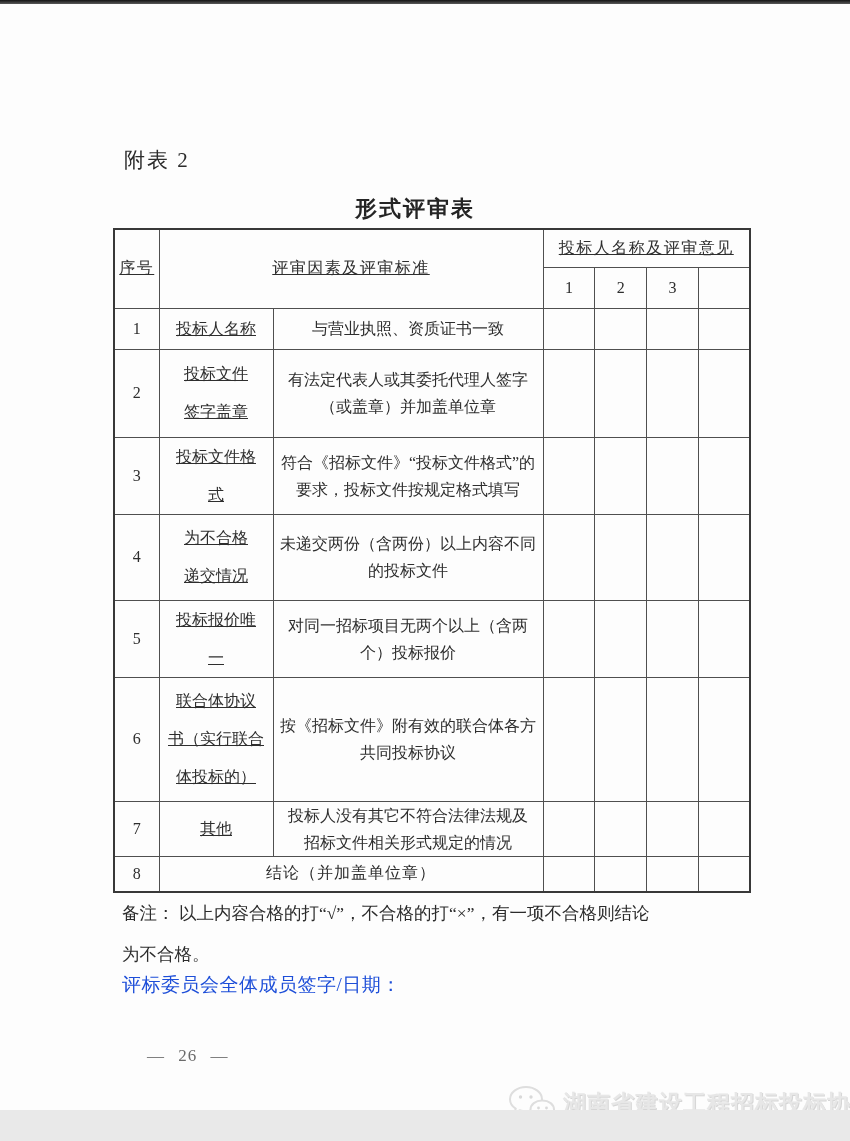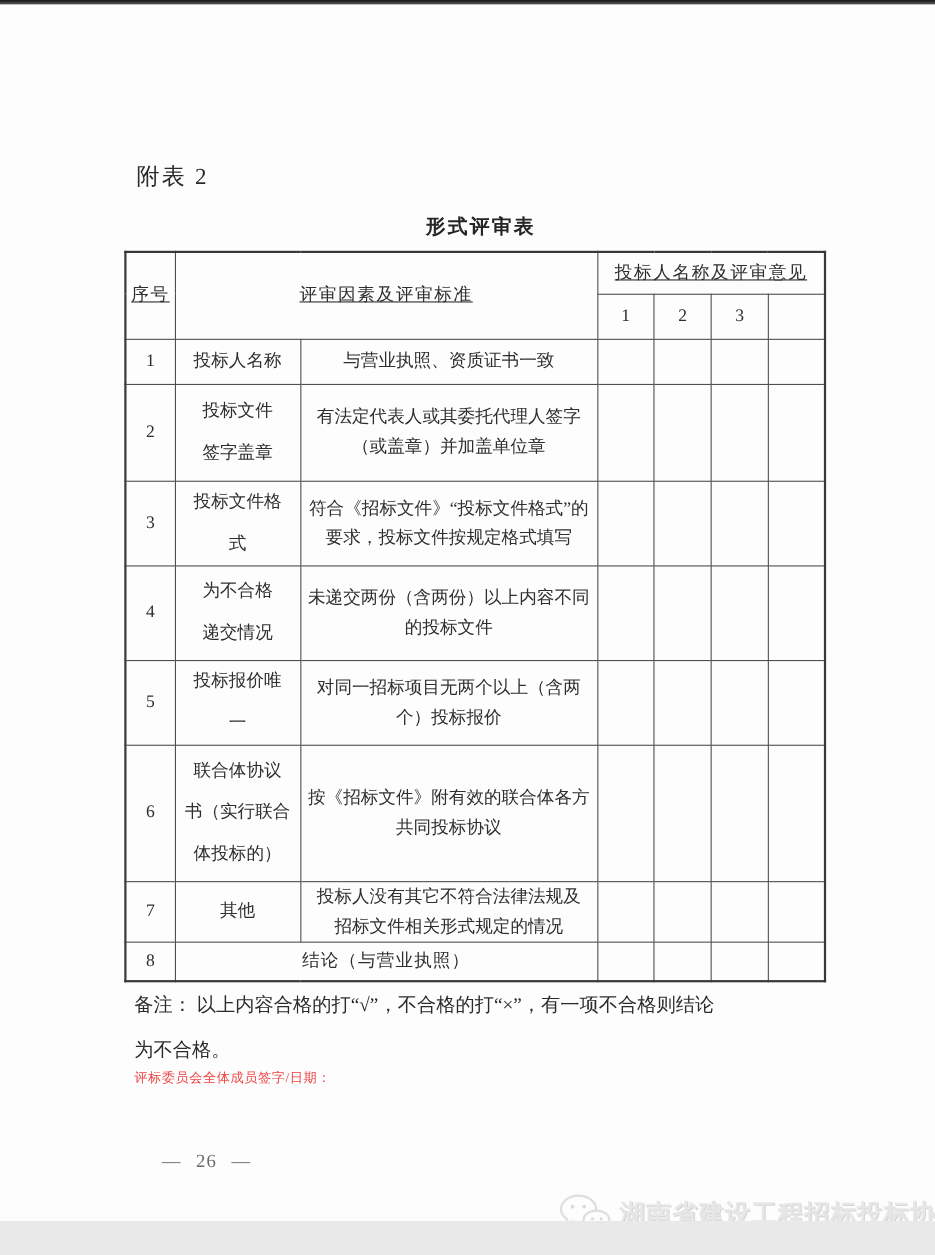--- a/index.html
+++ b/index.html
@@ -27,25 +27,25 @@
   .appendix {
     position: absolute;
     left: 124px;
     top: 146px;
     font-size: 21px;
     letter-spacing: 2px;
     color: #2b2b2b;
   }
   .doc-title {
     position: absolute;
-    left: 119px;
+    left: 97px;
     top: 194px;
     width: 636px;
     text-align: center;
-    font-size: 18px;
+    font-size: 22px;
     font-weight: bold;
     letter-spacing: 2px;
     color: #252525;
   }
   table.review-table {
     position: absolute;
     left: 113px;
     top: 228px;
     width: 636px;
     border-collapse: collapse;
@@ -65,20 +65,21 @@
     letter-spacing: 1.5px;
     text-decoration: underline;
   }
   td.seq-cell {
     font-size: 15px;
   }
   td.factor-cell {
     white-space: pre-line;
     line-height: 38px;
     padding: 0 4px;
+    text-decoration: underline;
   }
   td.standard-cell {
     text-align: left;
     white-space: pre-line;
     line-height: 27px;
     padding: 4px 6px 4px 13px;
   }
   td.conclusion-cell {
     letter-spacing: 1px;
   }
@@ -89,22 +90,22 @@
     width: 640px;
     font-size: 17.5px;
     line-height: 41px;
     white-space: pre-line;
     color: #2b2b2b;
   }
   .signature {
     position: absolute;
     left: 122px;
     top: 972px;
-    font-size: 12px;
-    color: #ef4444;
+    font-size: 19px;
+    color: #1d4ed8;
     letter-spacing: 0.5px;
   }
   .page-number {
     position: absolute;
     left: 147px;
     top: 1046px;
     font-size: 17px;
     color: #6b6b6b;
     word-spacing: 8px;
     letter-spacing: 1px;
@@ -230,21 +231,21 @@
         <td class="factor-cell">其他</td>
         <td class="standard-cell">投标人没有其它不符合法律法规及
 招标文件相关形式规定的情况</td>
         <td></td>
         <td></td>
         <td></td>
         <td></td>
       </tr>
       <tr style="height:36px">
         <td class="seq-cell">8</td>
-        <td class="conclusion-cell" colspan="2">结论（与营业执照）</td>
+        <td class="conclusion-cell" colspan="2">结论（并加盖单位章）</td>
         <td></td>
         <td></td>
         <td></td>
         <td></td>
       </tr>
     </tbody>
   </table>
 
   <div class="remark">备注： 以上内容合格的打“√”，不合格的打“×”，有一项不合格则结论
 为不合格。</div>

